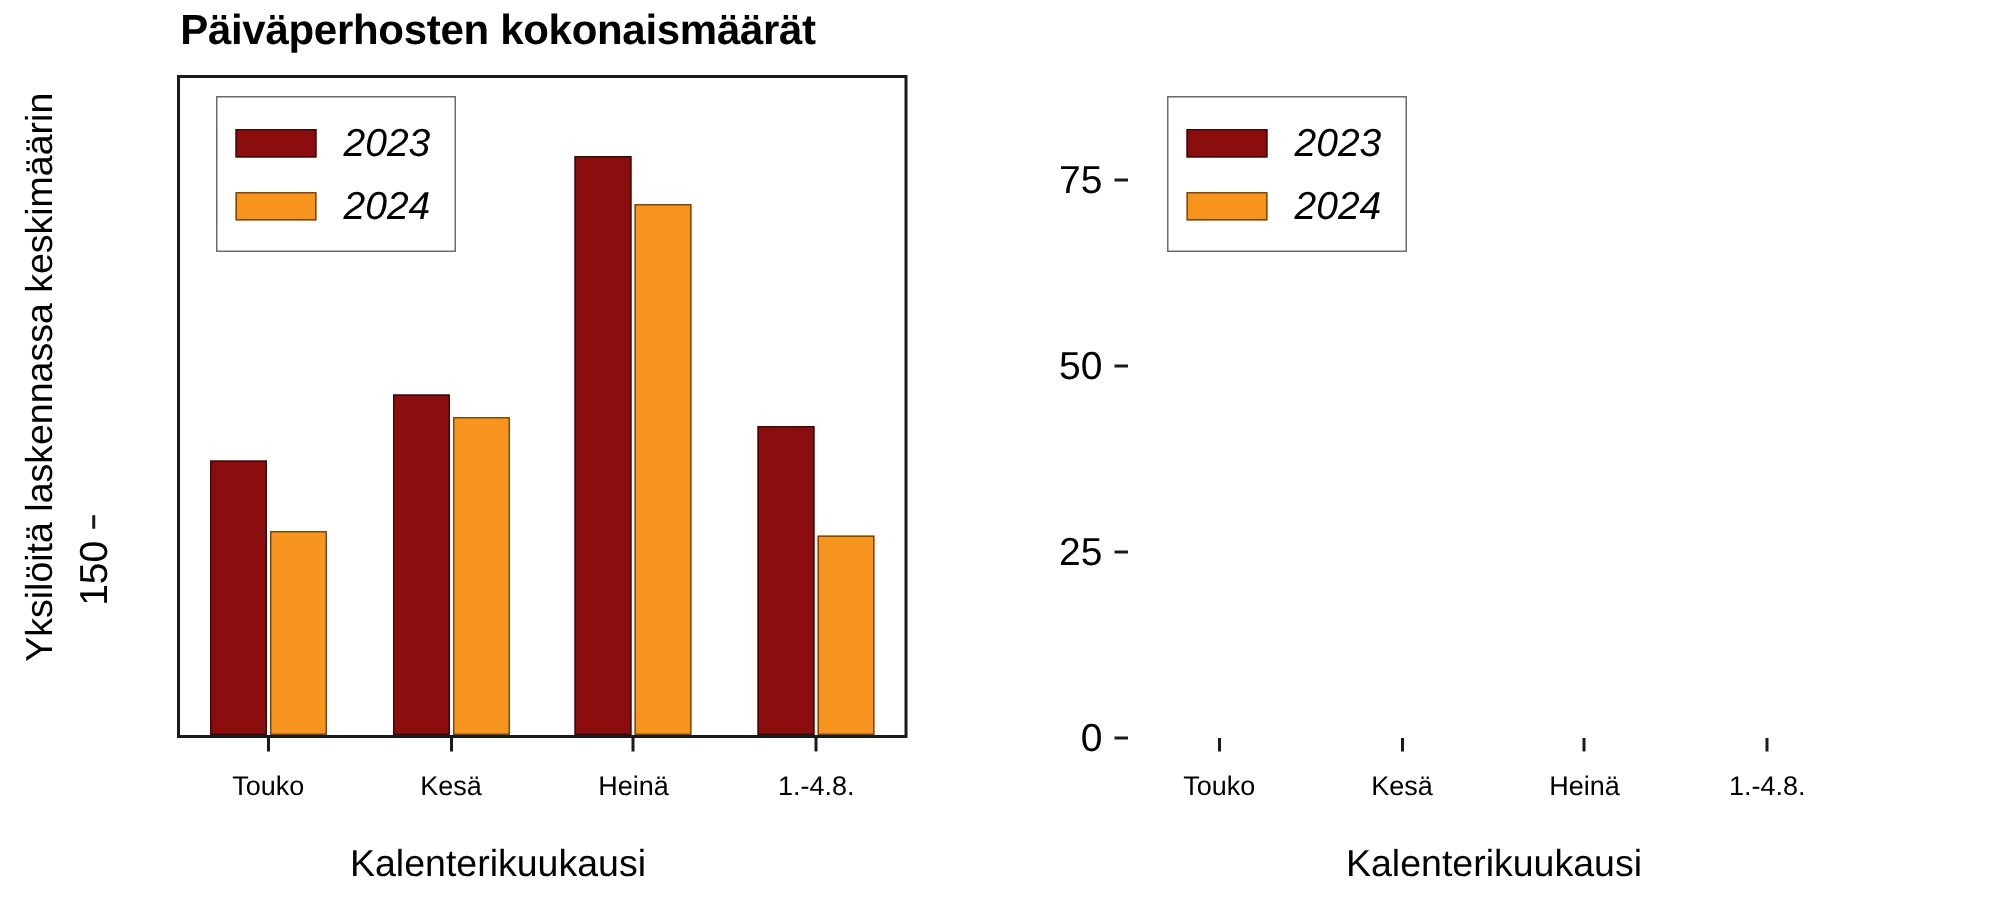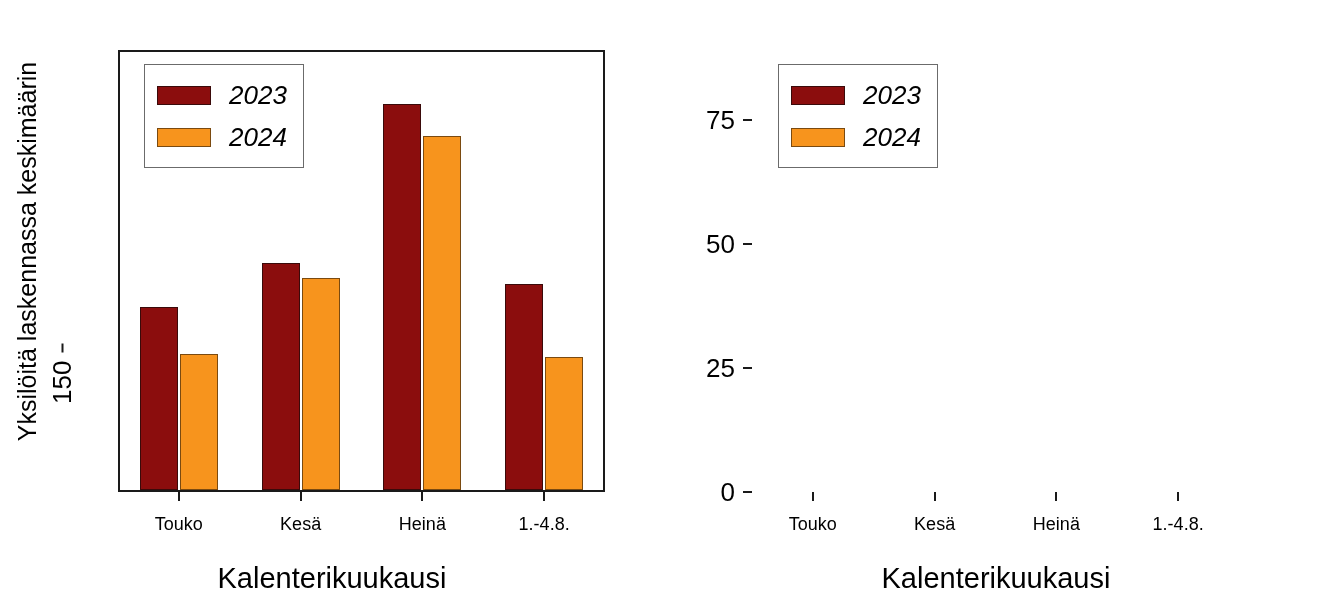--- a/index.html
+++ b/index.html
@@ -48,21 +48,21 @@
     transform: rotate(-90deg);
     transform-origin: center center;
     white-space: nowrap;
   }
   .xlabel {
     position: absolute;
     top: 562px;
     width: 664px;
     left: 0;
     text-align: center;
-    font-size: 29px;
+    font-size: 25px;
     color: #000000;
     white-space: nowrap;
   }
   
   .plot {
     position: absolute;
     border: 2px solid #1a1a1a;
     background: #ffffff;
     box-sizing: border-box;
   }
@@ -137,20 +137,21 @@
     white-space: nowrap;
     font-style: italic;
   }
 </style>
 </head>
 <body>
 
 <div class="figure">
 
   <div class="panel" id="panel-left">
+    <div class="panel-title">Päiväperhosten kokonaismäärät</div>
     <div class="ylabel">Yksilöitä laskennassa keskimäärin<div class="ytick-mark" style="left: 109px; top: 491px; position: absolute;"></div><div class="ytick-label" style="position: absolute; left: 13px; width: 88px; top: 492px;">0</div><div class="ytick-mark" style="left: 109px; top: 417.333px; position: absolute;"></div><div class="ytick-label" style="position: absolute; left: 13px; width: 88px; top: 418.333px;">25</div><div class="ytick-mark" style="left: 109px; top: 343.667px; position: absolute;"></div><div class="ytick-label" style="position: absolute; left: 13px; width: 88px; top: 344.667px;">50</div><div class="ytick-mark" style="left: 109px; top: 270px; position: absolute;"></div><div class="ytick-label" style="position: absolute; left: 13px; width: 88px; top: 271px;">75</div><div class="ytick-mark" style="left: 109px; top: 196.333px; position: absolute;"></div><div class="ytick-label" style="position: absolute; left: 13px; width: 88px; top: 197.333px;">100</div><div class="ytick-mark" style="left: 109px; top: 122.667px; position: absolute;"></div><div class="ytick-label" style="position: absolute; left: 13px; width: 88px; top: 123.667px;">125</div><div class="ytick-mark" style="left: 109px; top: 49px; position: absolute;"></div><div class="ytick-label" style="position: absolute; left: 13px; width: 88px; top: 50px;">150</div></div>
     <div class="plot plot-left">
       <div class="bars" id="bars-left">
           <div class="bar s2023" title="2023 Touko: 62" style="left: 19.875px; width: 38px; height: 182.693px;"></div>
           <div class="bar s2024" title="2024 Touko: 46" style="left: 59.875px; width: 38px; height: 135.547px;"></div>
           <div class="bar s2023" title="2023 Kesä: 77" style="left: 141.625px; width: 38px; height: 226.893px;"></div>
           <div class="bar s2024" title="2024 Kesä: 72" style="left: 181.625px; width: 38px; height: 212.16px;"></div>
           <div class="bar s2023" title="2023 Heinä: 131" style="left: 263.375px; width: 38px; height: 386.013px;"></div>
           <div class="bar s2024" title="2024 Heinä: 120" style="left: 303.375px; width: 38px; height: 353.6px;"></div>
           <div class="bar s2023" title="2023 1.-4.8.: 70" style="left: 385.125px; width: 38px; height: 206.267px;"></div>

